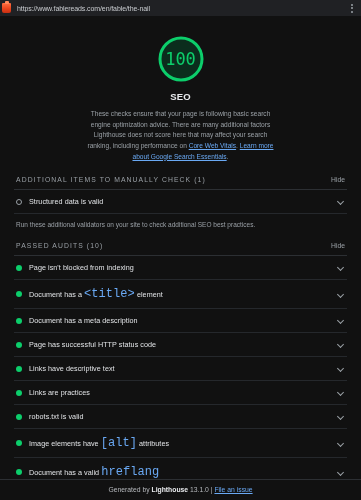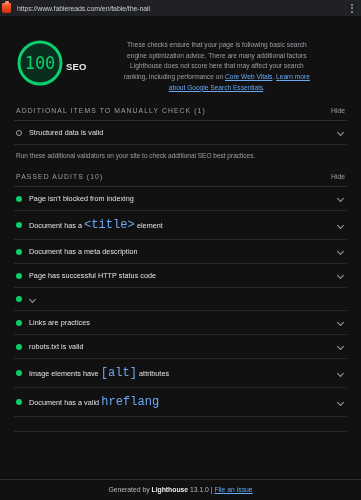--- a/index.html
+++ b/index.html
@@ -63,21 +63,21 @@
   }
   .report {
     flex: 1 1 auto;
     padding: 10px 14px 0 14px;
     overflow: hidden;
   }
 
   
   .gauge-wrap {
     display: flex;
-    flex-direction: row;
+    flex-direction: column;
     align-items: center;
     padding-top: 7px;
   }
   .gauge {
     width: 52px; height: 52px;
     position: relative;
     display: flex; align-items: center; justify-content: center;
   }
   .gauge svg { position: absolute; top: 0; left: 0; }
   .gauge-value {
@@ -253,20 +253,21 @@
             <span class="audit-title"><span>Document has a meta description</span></span>
             <span class="chevron"></span>
           </div>
           <div class="audit-row">
             <span class="bullet-pass"></span>
             <span class="audit-title"><span>Page has successful HTTP status code</span></span>
             <span class="chevron"></span>
           </div>
           <div class="audit-row">
             <span class="bullet-pass"></span>
+            <span class="audit-title"><span>Links have descriptive text</span></span>
             <span class="chevron"></span>
           </div>
           <div class="audit-row">
             <span class="bullet-pass"></span>
             <span class="audit-title"><span>Links are practices</span></span>
             <span class="chevron"></span>
           </div>
           <div class="audit-row">
             <span class="bullet-pass"></span>
             <span class="audit-title"><span>robots.txt is valid</span></span>

